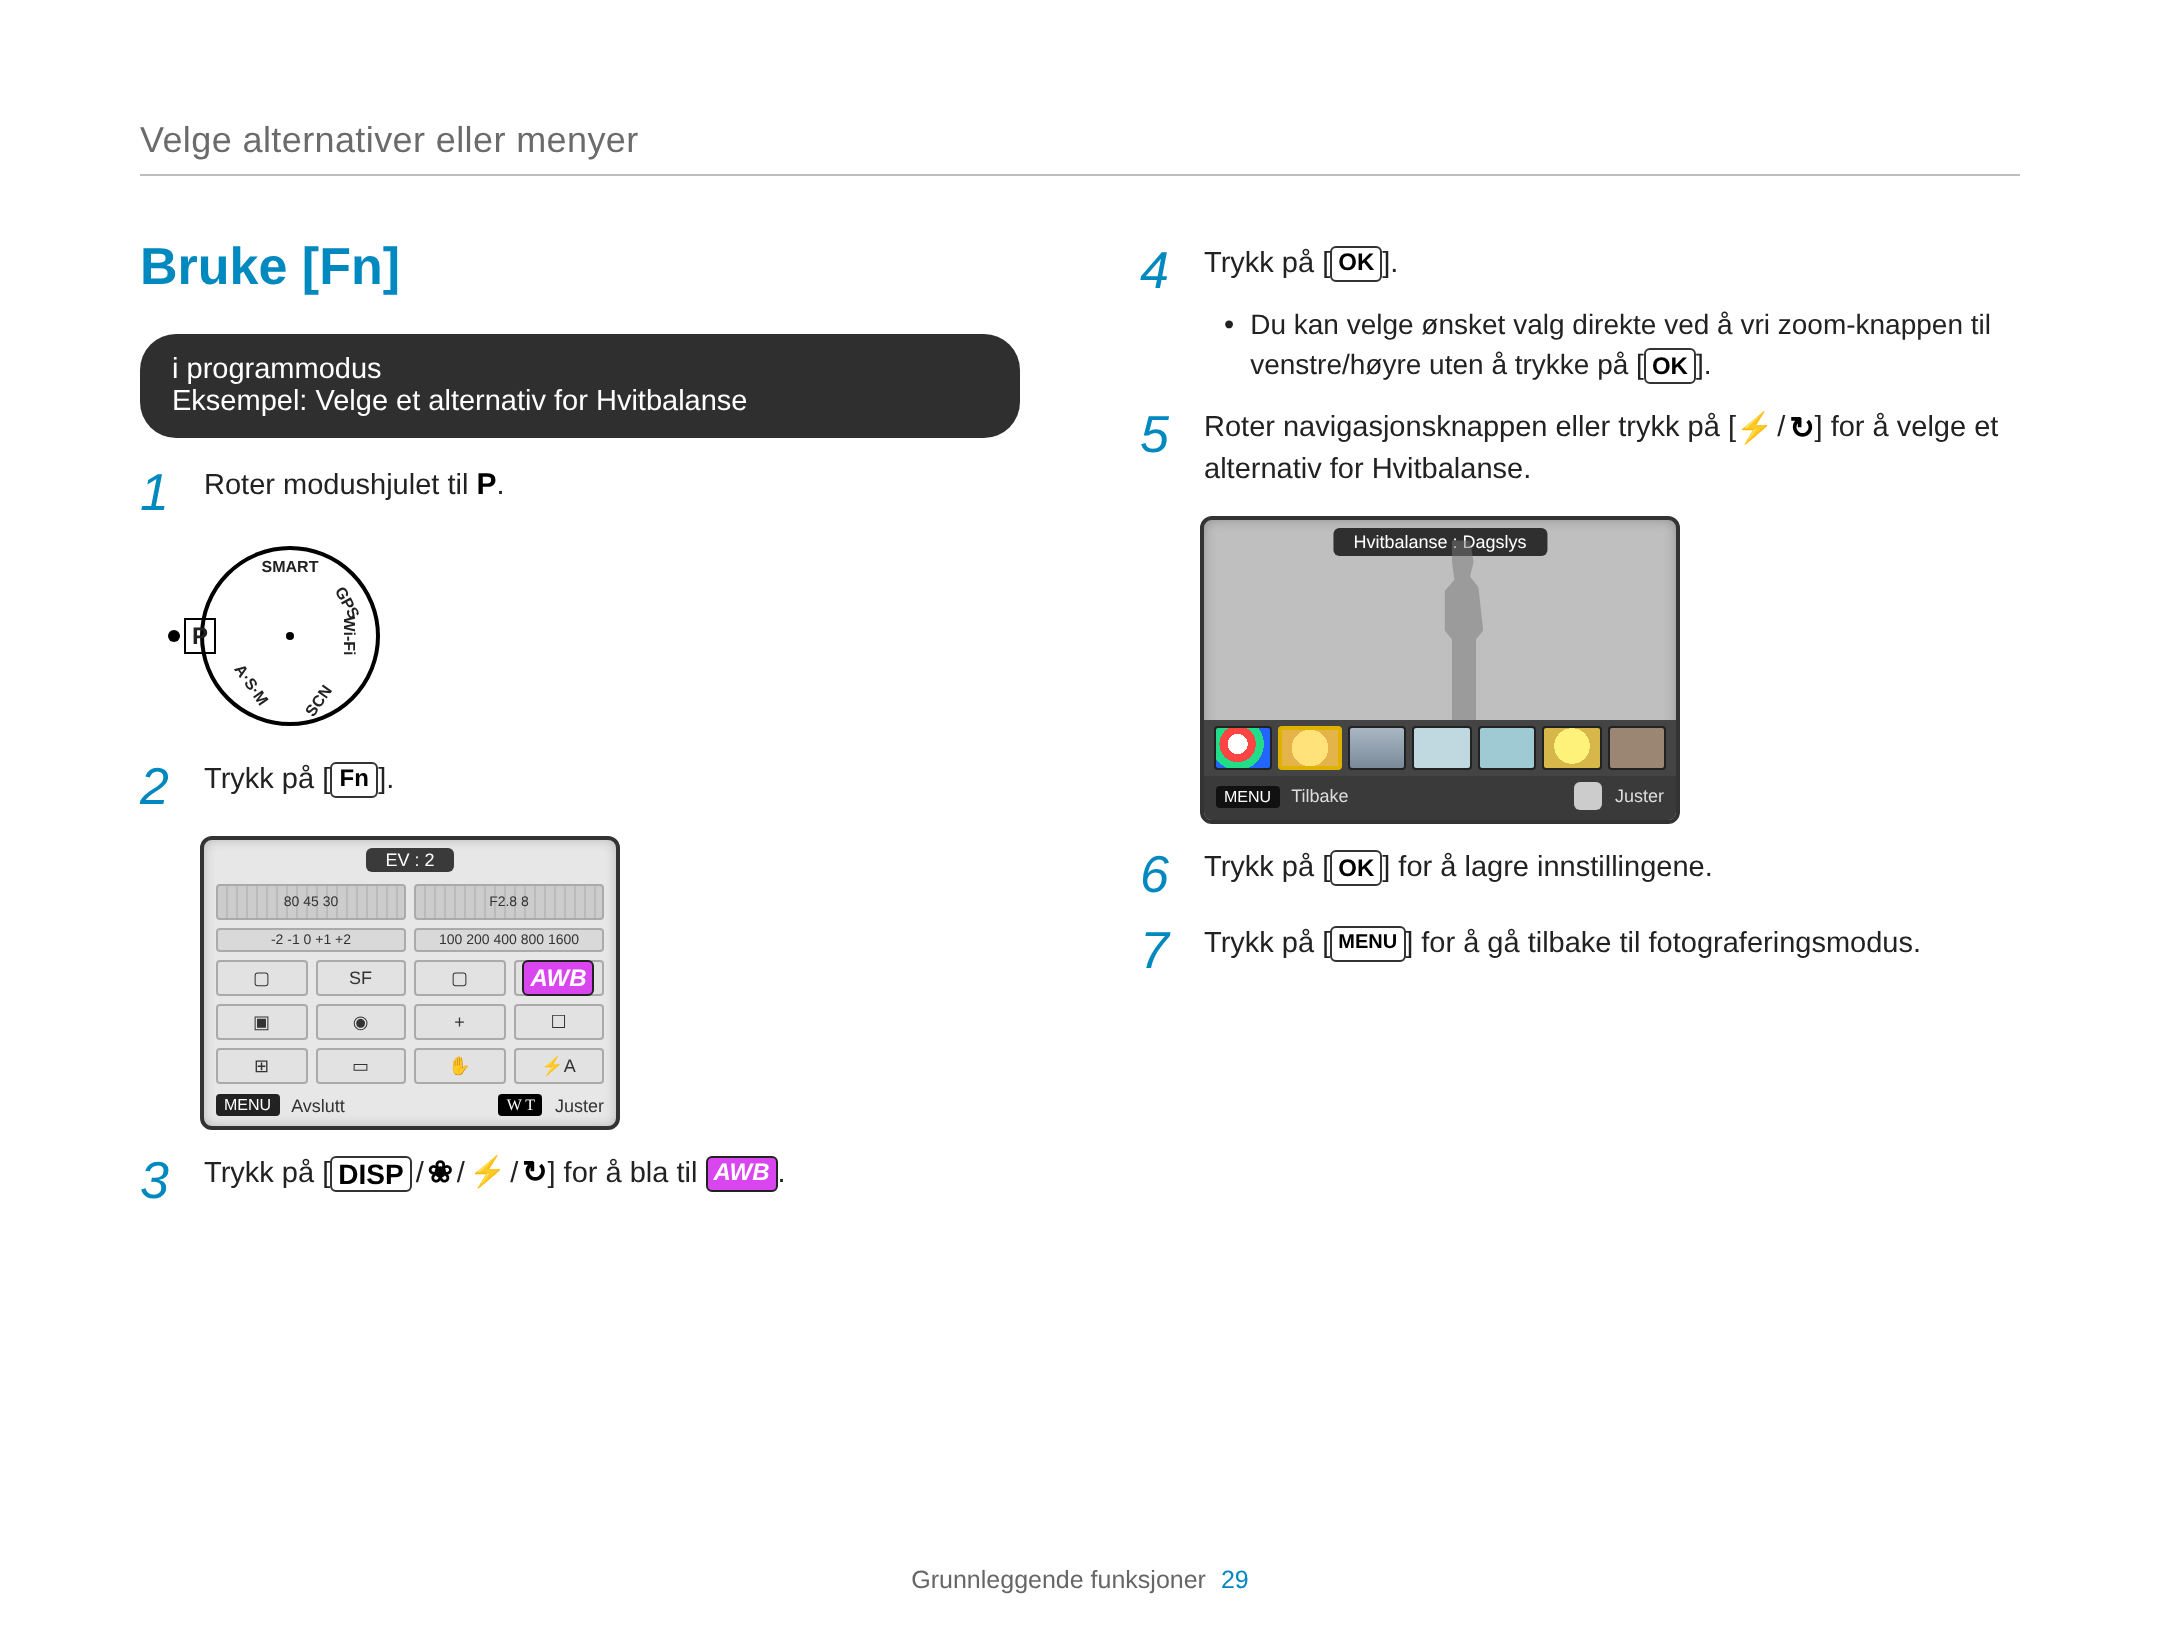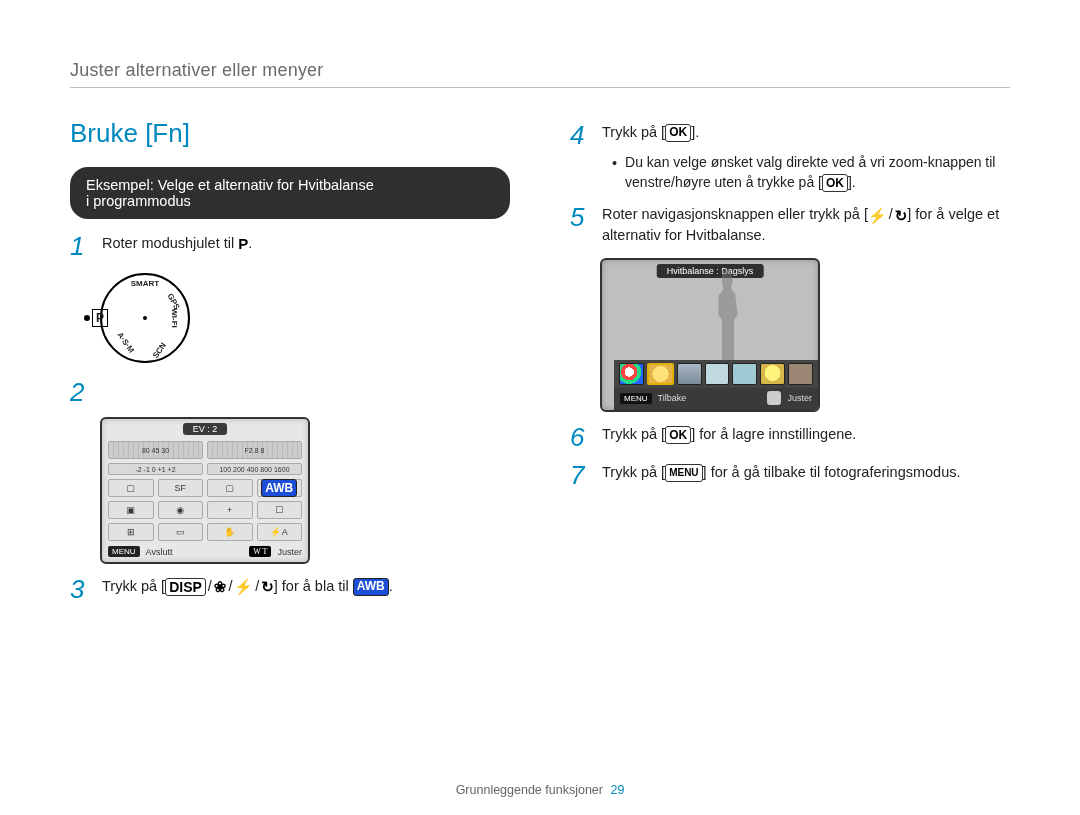--- a/index.html
+++ b/index.html
@@ -2,38 +2,38 @@
 <html><head>
 <meta charset="utf-8">
 <style>
   * { box-sizing: border-box; margin: 0; padding: 0; }
   html, body { width: 1080px; height: 815px; background: #fff; font-family: Arial, Helvetica, sans-serif; color: #222; }
   .page { padding: 60px 70px 0 70px; position: relative; height: 100%; }
   .breadcrumb { font-size: 18px; color: #6b6b6b; font-weight: 300; letter-spacing: .2px; }
   .rule { border-bottom: 1px solid #bdbdbd; margin-top: 6px; }
   .cols { display: flex; gap: 60px; margin-top: 30px; }
   .col { flex: 1 1 0; }
-  h2.title { font-size: 26px; font-weight: 400; color: #0089bf; margin-bottom: 10px; }
+  h2.title { font-size: 26px; font-weight: 700; color: #0089bf; margin-bottom: 10px; }
   p.intro, p.body { font-size: 14.5px; line-height: 1.45; color: #333; }
   .pill {
     background: #2f2f2f; color: #fff; border-radius: 18px;
     padding: 10px 16px; font-size: 14.5px; margin: 18px 0 14px 0;
   }
   .step { display: flex; align-items: flex-start; gap: 12px; margin: 12px 0; }
   .step-num { font-size: 26px; color: #0089bf; font-weight: 300; font-style: italic; width: 20px; line-height: 1; }
   .step-text { font-size: 14.5px; line-height: 1.45; flex: 1; }
   .inline-icon {
     display: inline-flex; align-items: center; justify-content: center;
     min-width: 24px; height: 18px; vertical-align: middle;
     font-weight: bold; font-size: 12px;
     border: 1px solid #333; border-radius: 3px; padding: 0 3px;
     background: #fff; color: #000;
   }
   .inline-icon.noborder { border: none; padding: 0; min-width: 0; background: transparent; font-size: 15px; }
-  .inline-icon.dark { background: #1d4ed8; color: #fff; border-color: #222; }
+  .inline-icon.dark { background: #d946ef; color: #fff; border-color: #222; font-style: italic; }
   .glyph-p { font-weight: bold; }
   .bullet-row { display: flex; gap: 8px; margin: 10px 0 0 10px; }
   .bullet-dot { width: 6px; }
   .bullet-text { font-size: 14px; line-height: 1.4; }
 
   
   .dial-wrap { margin: 14px 0 8px 30px; }
   .dial {
     width: 90px; height: 90px; border: 2px solid #000; border-radius: 50%;
     position: relative; background: #fff;
@@ -64,24 +64,24 @@
   .slider-strip { display:flex; gap:4px; padding: 2px 6px; }
   .mini-slider { flex:1; height:12px; background:#d9d9d9; border:1px solid #aaa; border-radius:2px; font-size:7px; text-align:center; line-height:12px; }
   .grid-row { display:flex; gap:4px; padding:2px 6px; }
   .cell { flex:1; height:18px; background:#e2e2e2; border:1px solid #aaa; border-radius:2px; display:flex; align-items:center; justify-content:center; font-size:9px; }
   .lcd .footer { display:flex; padding:3px 6px 5px 6px; gap:6px; align-items:center; }
   .lcd .footer .tag { background:#222; color:#fff; border-radius:2px; font-size:8px; padding:1px 4px; }
   .lcd .footer .lbl { font-size:9px; flex:1; }
 
   
   .lcd2 {
-    width: 220px; border: 2px solid #333; border-radius: 6px;
+    width: 240px; border: 2px solid #333; border-radius: 6px;
     margin: 10px 0 8px 30px; background: #bfbfbf;
     box-shadow: inset 0 0 6px rgba(0,0,0,.25);
-    position: relative; overflow:hidden;padding-left:12px;
+    position: relative; overflow:hidden;
   }
   .lcd2 .banner {
     position:absolute; top:4px; left:50%; transform:translateX(-50%);
     background:#2f2f2f; color:#fff; font-size:9px; padding:2px 10px; border-radius:3px;
   }
   .lcd2 .scene { height: 100px; position:relative; }
   .silhouette {
     position:absolute; bottom:0; left:50%; transform:translateX(-30%);
     width:60px; height:90px; background: rgba(120,120,120,.5);
     clip-path: polygon(40% 0,55% 0,58% 12%,55% 20%,62% 26%,66% 50%,60% 55%,60% 100%,40% 100%,40% 55%,34% 50%,34% 28%,42% 22%,40% 12%);
@@ -103,31 +103,31 @@
 
   .footer-page { position:absolute; bottom:18px; left:0; right:0; text-align:center; font-size:12.5px; color:#666; }
   .footer-page .pn { color:#0089bf; margin-left:4px; }
 
   .slash { margin: 0 2px; }
 </style>
 </head>
 <body>
 
 <div class="page">
-  <div class="breadcrumb">Juster alternativer eller menyer</div>
+  <div class="breadcrumb">Velge alternativer eller menyer</div>
   <div class="rule"></div>
 
   <div class="cols">
 
     <div class="col">
       <h2 class="title">Bruke [Fn]</h2>
 
       <div class="pill">
+        <div>i programmodus</div>
         <div>Eksempel: Velge et alternativ for Hvitbalanse</div>
-        <div>i programmodus</div>
       </div>
 
       <div class="step">
         <div class="step-num">1</div>
         <div class="step-text">
           <span>Roter modushjulet til </span><span class="inline-icon noborder glyph-p">P</span><span>.</span>
         </div>
       </div>
 
       <div class="dial-wrap">
@@ -142,20 +142,23 @@
           </div>
           <div class="pointer">
             <span class="dot"></span>
             <span class="box">P</span>
           </div>
         </div>
       </div>
 
       <div class="step">
         <div class="step-num">2</div>
+        <div class="step-text">
+          <span>Trykk på [</span><span class="inline-icon">Fn</span><span>].</span>
+        </div>
       </div>
 
       <div class="lcd">
         <div class="header"><span class="ev">EV : 2</span></div>
         <div class="dial-strip">
           <div class="mini-dial">80   45   30</div>
           <div class="mini-dial">F2.8   8</div>
         </div>
         <div class="slider-strip">
           <div class="mini-slider">-2   -1   0   +1   +2</div>

